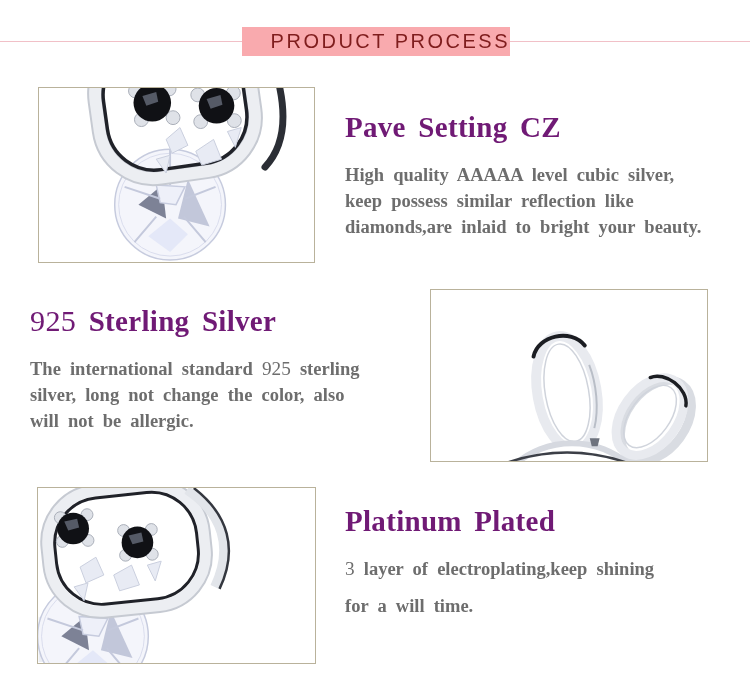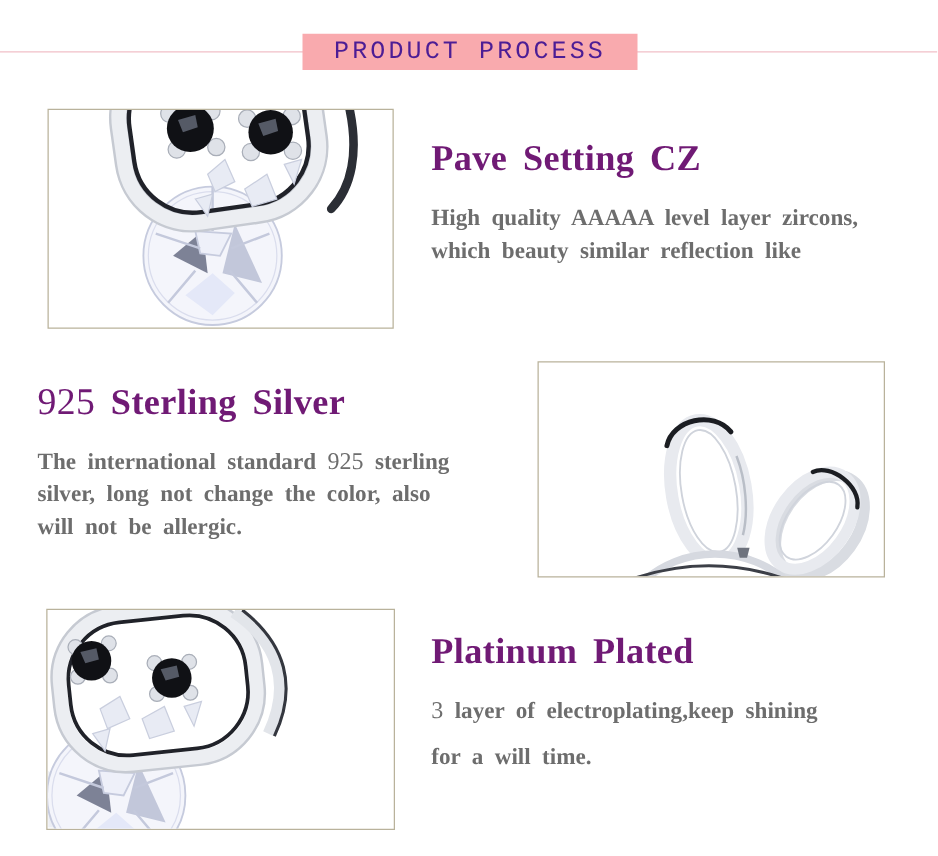--- a/index.html
+++ b/index.html
@@ -18,27 +18,27 @@
     left: 0; top: 41px;
     width: 750px; height: 1px;
     background: #f1c0c7;
     z-index: 1;
   }
   .banner {
     position: absolute;
     left: 242px; top: 27px;
     width: 268px; height: 29px;
     background: #f9aaae;
-    color: #4c1d95;
-    font-family: Liberation Mono, monospace;
+    color: #7f1d1d;
+    font-family: Liberation Sans, sans-serif;
     font-size: 20px;
     letter-spacing: 2.5px;
     display: flex;
     align-items: center;
-    justify-content: center;
+    justify-content: flex-end;
     z-index: 2;
   }
 
   
   .section-text { position: absolute; z-index: 2; }
   .section-text h2 {
     margin: 0;
     font: 700 29px/34px "Liberation Serif", serif;
     color: #701a75;
     letter-spacing: 0.3px;
@@ -124,22 +124,23 @@
         <circle cx="163" cy="34" r="7" fill="#dfe2e8" stroke="#a9aeb8"></circle>
         <circle cx="197" cy="33" r="7" fill="#dfe2e8" stroke="#a9aeb8"></circle>
         <circle cx="179" cy="18" r="18" fill="#101115"></circle>
         <polygon points="169,11 183,7 185,17 173,21" fill="#555a66"></polygon>
       </g>
     </svg>
   </div>
   <div class="section-text s1-text">
     <h2>Pave Setting CZ</h2>
     <div class="body">
-      <div class="body-line">High quality AAAAA level layer zircons,</div>
-      <div class="body-line">which beauty similar reflection like</div>
+      <div class="body-line">High quality AAAAA level cubic silver,</div>
+      <div class="body-line">keep possess similar reflection like</div>
+      <div class="body-line">diamonds,are inlaid to bright your beauty.</div>
     </div>
   </div>
 
   <div class="section-text s2-text">
     <h2><span class="num">925</span> Sterling Silver</h2>
     <div class="body">
       <div class="body-line">The international standard <span class="num">925</span> sterling</div>
       <div class="body-line">silver, long not change the color, also</div>
       <div class="body-line">will not be allergic.</div>
     </div>

